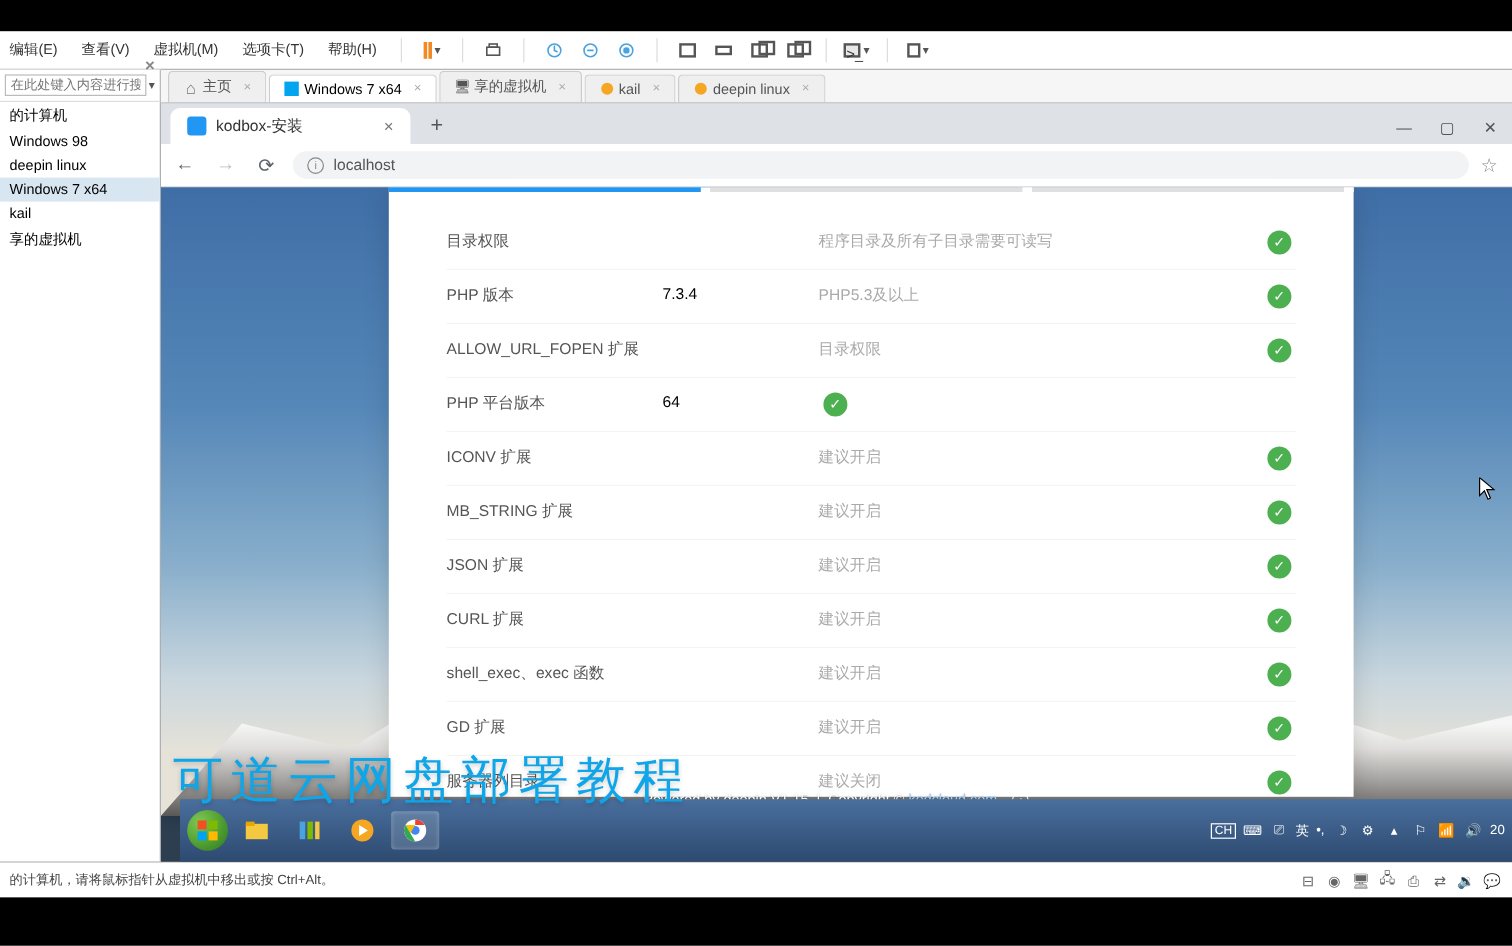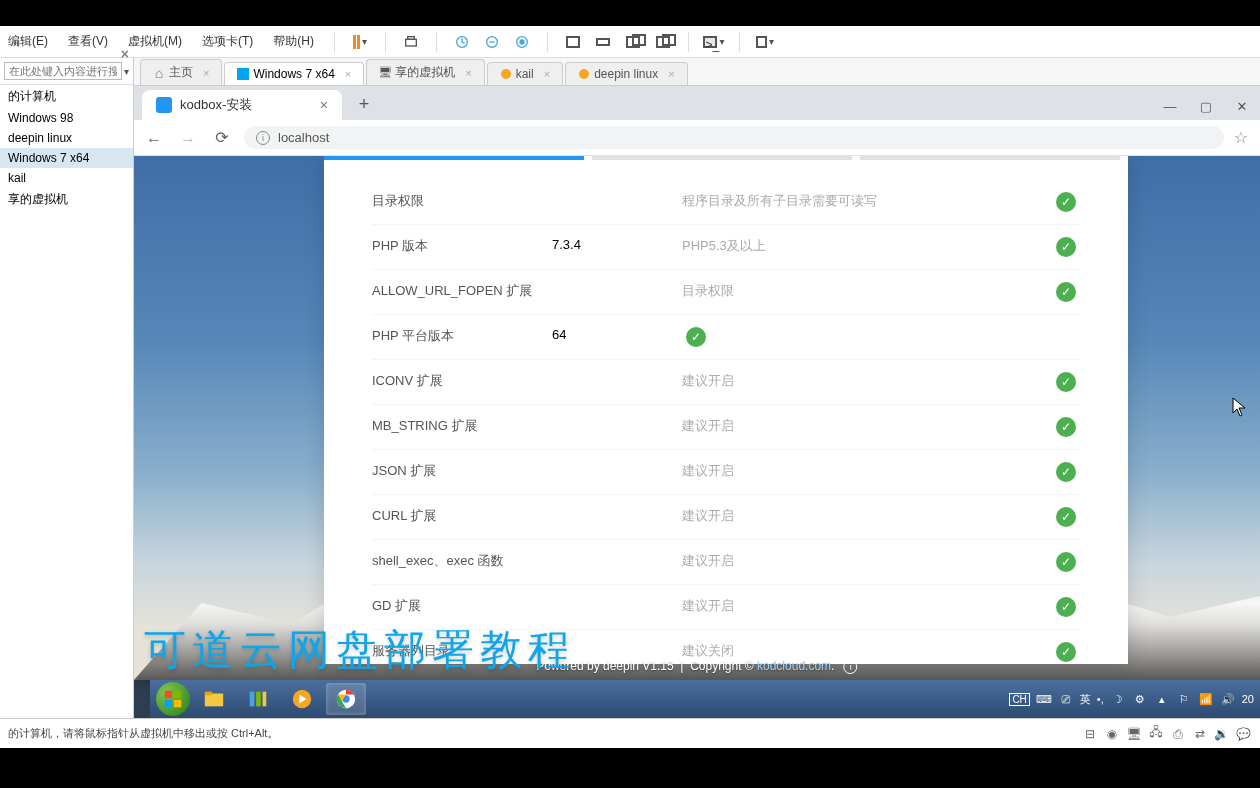--- a/index.html
+++ b/index.html
@@ -86,21 +86,21 @@
   .ok-badge { width: 20px; height: 20px; border-radius: 50%; background: #4caf50; display: flex; align-items: center; justify-content: center; color: #fff; font-size: 12px; }
 
   .kod-footer { position: absolute; bottom: 6px; left: 50%; transform: translateX(-50%); font-size: 12px; color: #fff; text-shadow: 0 1px 2px rgba(0,0,0,0.4); white-space: nowrap; }
   .kod-footer a { color: #9fd0ff; }
   .kod-footer .ico-c { display: inline-flex; width: 14px; height: 14px; border: 1px solid #fff; border-radius: 50%; align-items: center; justify-content: center; font-size: 9px; margin-left: 6px; vertical-align: middle; }
 
   
   .subtitle-overlay { position: absolute; bottom: 40px; left: 10px; font-size: 42px; font-weight: 500; color: #0ea5e9; letter-spacing: 6px; text-shadow: 0 2px 4px rgba(0,0,0,0.2); z-index: 50; }
 
   
-  .win-taskbar { position: absolute; bottom: 0; left: 16px; right: 0; height: 38px; background: linear-gradient(to bottom, #4a6f9e, #2d4a70); display: flex; align-items: center; padding: 0 6px; }
+  .win-taskbar { position: absolute; bottom: 0; left: 16px; right: 0; height: 52px; background: linear-gradient(to bottom, #4a6f9e, #2d4a70); display: flex; align-items: center; padding: 0 6px; }
   .start-orb { width: 34px; height: 34px; border-radius: 50%; background: radial-gradient(circle at 30% 30%, #7ec850, #2a7a1a); display: flex; align-items: center; justify-content: center; }
   .start-orb svg { width: 20px; height: 20px; }
   .tb-item { width: 40px; height: 32px; margin-left: 4px; display: flex; align-items: center; justify-content: center; border-radius: 3px; }
   .tb-item.active { background: rgba(255,255,255,0.15); box-shadow: inset 0 0 4px rgba(255,255,255,0.3); }
   .tray { margin-left: auto; display: flex; align-items: center; gap: 6px; color: #fff; font-size: 11px; }
   .tray .tray-ico { width: 16px; height: 16px; display: flex; align-items: center; justify-content: center; }
 
   
   .host-status { height: 30px; background: #fff; border-top: 1px solid #ccc; display: flex; align-items: center; padding: 0 8px; font-size: 11px; color: #444; }
   .host-status .right-icos { margin-left: auto; display: flex; gap: 6px; }

